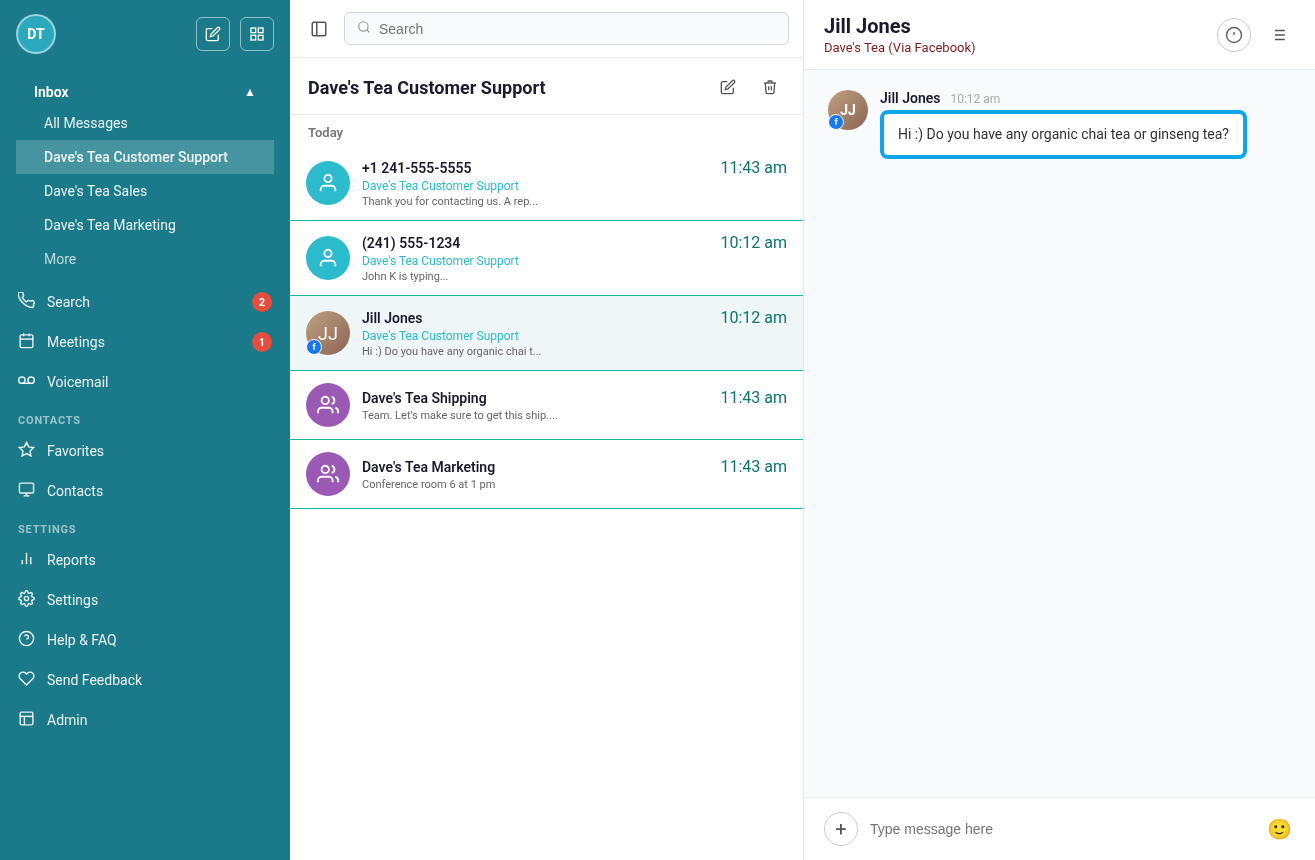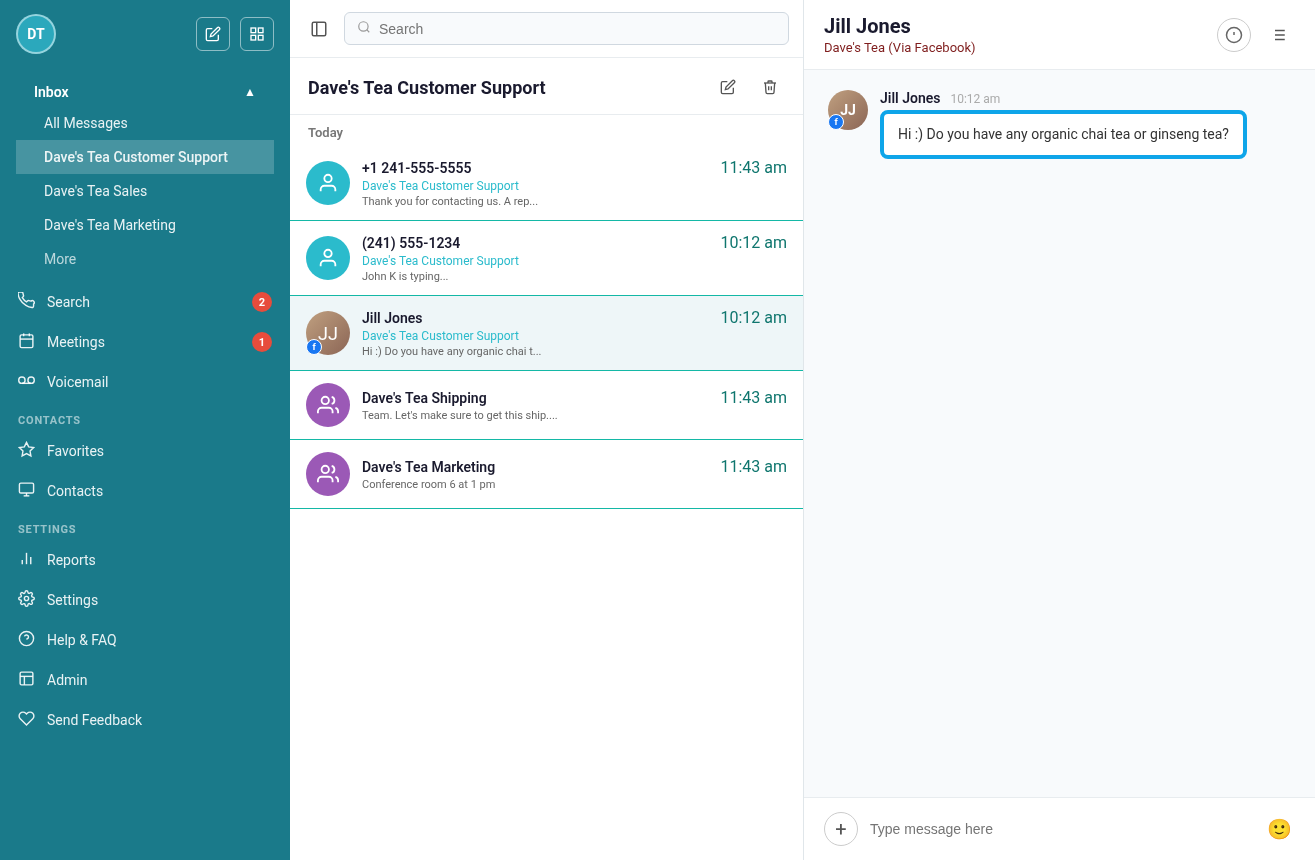--- a/index.html
+++ b/index.html
@@ -343,34 +343,34 @@
           <circle cx="12" cy="12" r="10"></circle>
           <path d="M9.09 9a3 3 0 015.83 1c0 2-3 3-3 3"></path>
             <line x1="12" y1="17" x2="12.01" y2="17"></line>
         </svg>
       </span>
       <span>Help &amp; FAQ</span>
     </div>
     <div class="sidebar-nav-item">
       <span>
         <svg width="17" height="17" viewBox="0 0 24 24" fill="none" stroke="rgba(255,255,255,0.9)" stroke-width="2">
+          <path d="M20.84 4.61a5.5 5.5 0 00-7.78 0L12 5.67l-1.06-1.06a5.5 5.5 0 00-7.78 7.78l1.06 1.06L12 21.23l7.78-7.78 1.06-1.06a5.5 5.5 0 000-7.78z"></path>
+        </svg>
+      </span>
+      <span>Send Feedback</span>
+    </div>
+    <div class="sidebar-nav-item">
+      <span>
+        <svg width="17" height="17" viewBox="0 0 24 24" fill="none" stroke="rgba(255,255,255,0.9)" stroke-width="2">
           <rect x="3" y="3" width="18" height="18" rx="2" ry="2"></rect>
           <line x1="3" y1="9" x2="21" y2="9"></line>
           <line x1="9" y1="21" x2="9" y2="9"></line>
         </svg>
       </span>
       <span>Admin</span>
-    </div>
-    <div class="sidebar-nav-item">
-      <span>
-        <svg width="17" height="17" viewBox="0 0 24 24" fill="none" stroke="rgba(255,255,255,0.9)" stroke-width="2">
-          <path d="M20.84 4.61a5.5 5.5 0 00-7.78 0L12 5.67l-1.06-1.06a5.5 5.5 0 00-7.78 7.78l1.06 1.06L12 21.23l7.78-7.78 1.06-1.06a5.5 5.5 0 000-7.78z"></path>
-        </svg>
-      </span>
-      <span>Send Feedback</span>
     </div>
   </div>
 </div>
 
 <div class="middle-panel">
   <div class="middle-header">
     <div class="collapse-btn">
       <svg width="18" height="18" viewBox="0 0 24 24" fill="none" stroke="#555" stroke-width="2">
         <rect x="3" y="3" width="18" height="18" rx="2"></rect>
         <line x1="9" y1="3" x2="9" y2="21"></line>

